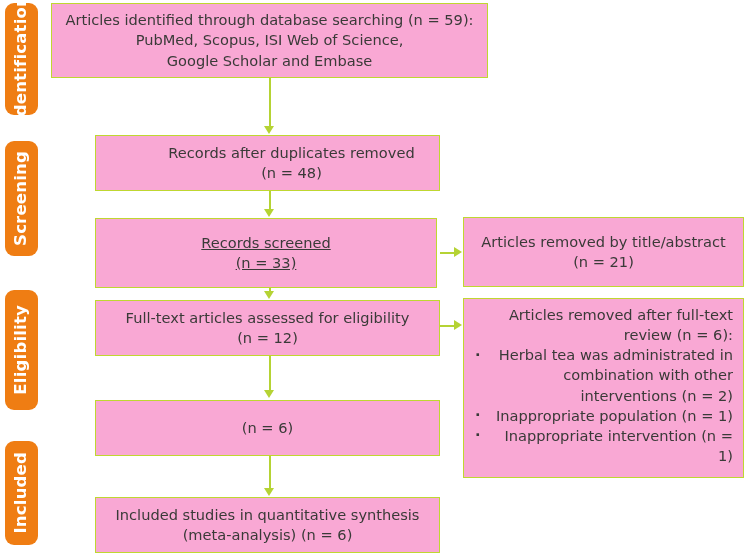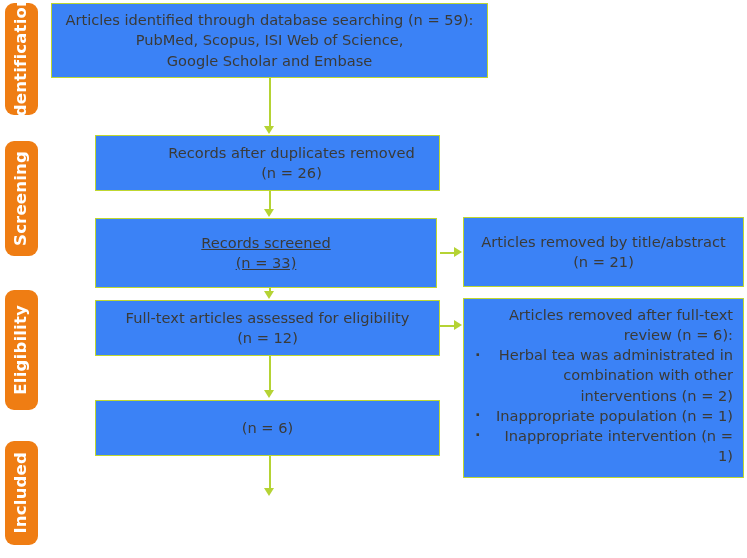--- a/index.html
+++ b/index.html
@@ -32,21 +32,21 @@
   }
   .stage-tab .vtext {
     writing-mode: vertical-rl;
     transform: rotate(180deg);
     white-space: nowrap;
     line-height: 1;
   }
   
   .flow-box {
     position: absolute;
-    background: #3b82f6;
+    background: #f9a8d4;
     border: 1.6px solid #bfd730;
     box-sizing: border-box;
     color: #3a3a38;
     font-size: 14.6px;
     line-height: 1.38;
     display: flex;
     align-items: center;
     justify-content: center;
   }
   .flow-box .inner {
@@ -145,21 +145,21 @@
     <div class="inner">
       <span class="lead-line">Articles identified through database searching (n = 59):</span>
       <span class="lead-line">PubMed, Scopus, ISI Web of Science,</span>
       <span class="lead-line">Google Scholar and Embase</span>
     </div>
   </div>
 
   <div class="flow-box" style="left:95px; top:135px; width:345px; height:56px;padding-left:48px;">
     <div class="inner">
       <span class="lead-line">Records after duplicates removed</span>
-      <span class="lead-line">(n = 26)</span>
+      <span class="lead-line">(n = 48)</span>
     </div>
   </div>
 
   <div class="flow-box" style="left:95px; top:218px; width:342px; height:70px;text-decoration:underline;">
     <div class="inner">
       <span class="lead-line">Records screened</span>
       <span class="lead-line">(n = 33)</span>
     </div>
   </div>
 
@@ -169,20 +169,26 @@
       <span class="lead-line">(n = 12)</span>
     </div>
   </div>
 
   <div class="flow-box" style="left:95px; top:400px; width:345px; height:56px;">
     <div class="inner">
       <span class="lead-line">(n = 6)</span>
     </div>
   </div>
 
+  <div class="flow-box" style="left:95px; top:497px; width:345px; height:56px;">
+    <div class="inner">
+      <span class="lead-line">Included studies in quantitative synthesis</span>
+      <span class="lead-line">(meta-analysis) (n = 6)</span>
+    </div>
+  </div>
 
   <div class="flow-box" style="left:463px; top:217px; width:281px; height:70px;">
     <div class="inner">
       <span class="lead-line">Articles removed by title/abstract</span>
       <span class="lead-line">(n = 21)</span>
     </div>
   </div>
 
   <div class="flow-box left-align" style="left:463px; top:298px; width:281px; height:180px; align-items:flex-start;">
     <div class="inner" style="padding-top:6px;">

